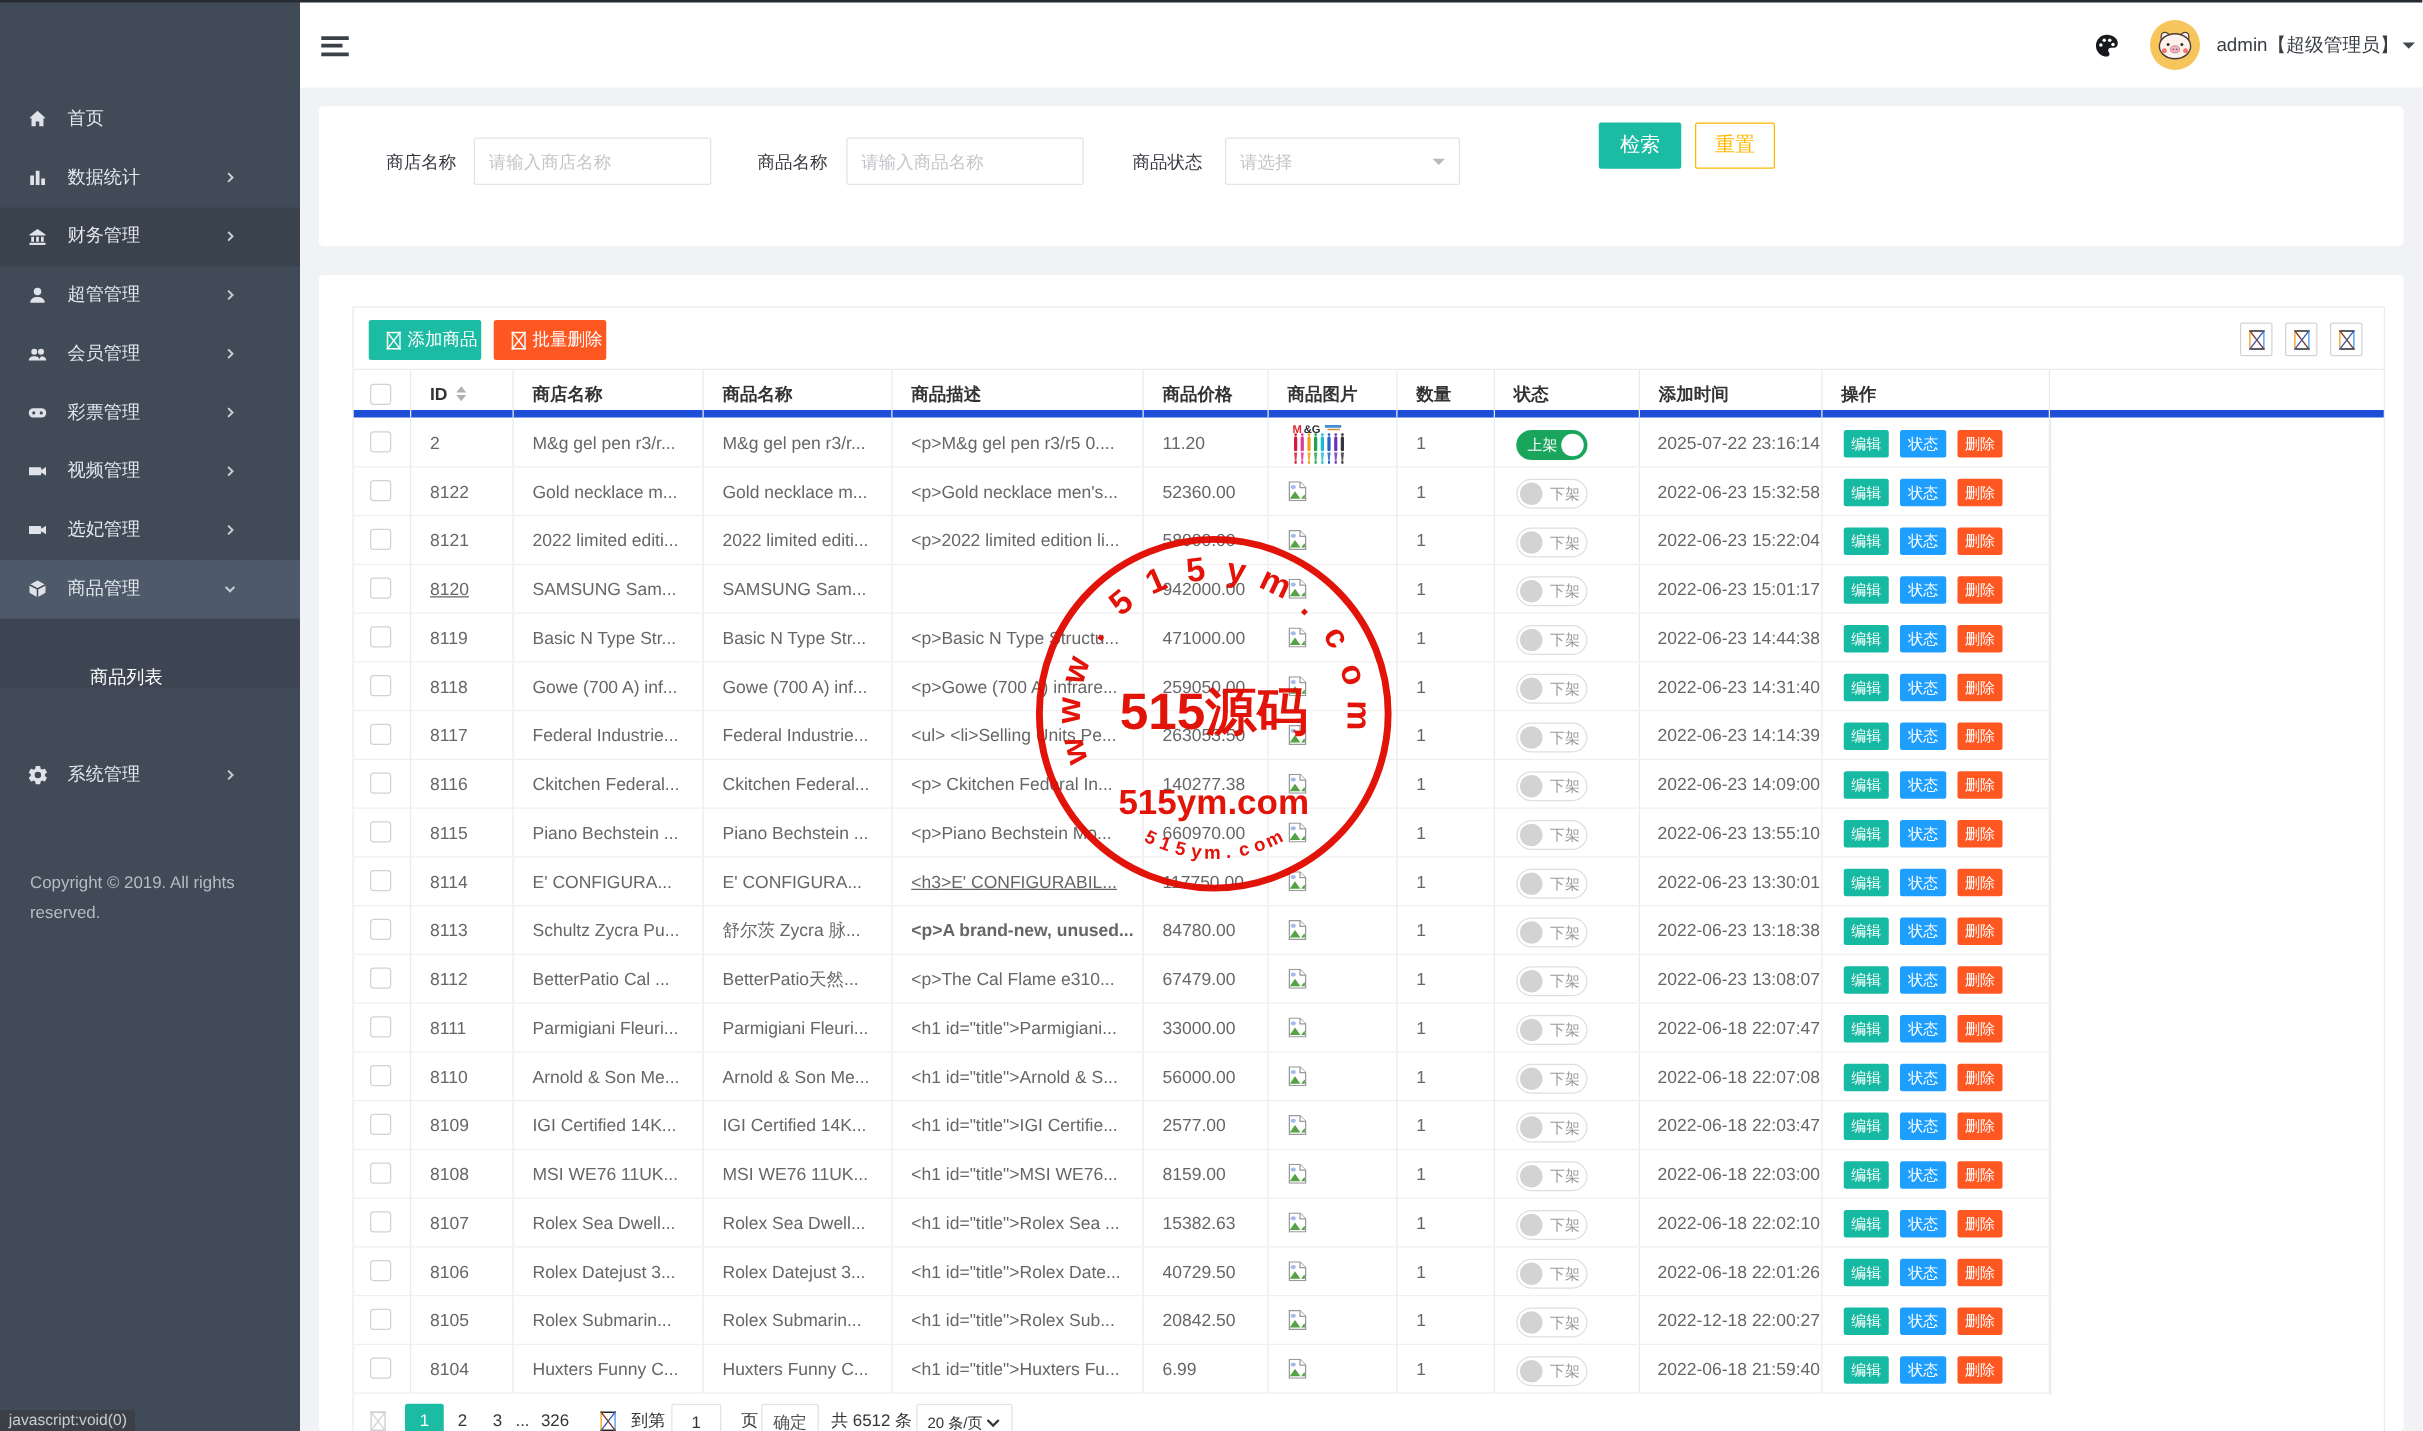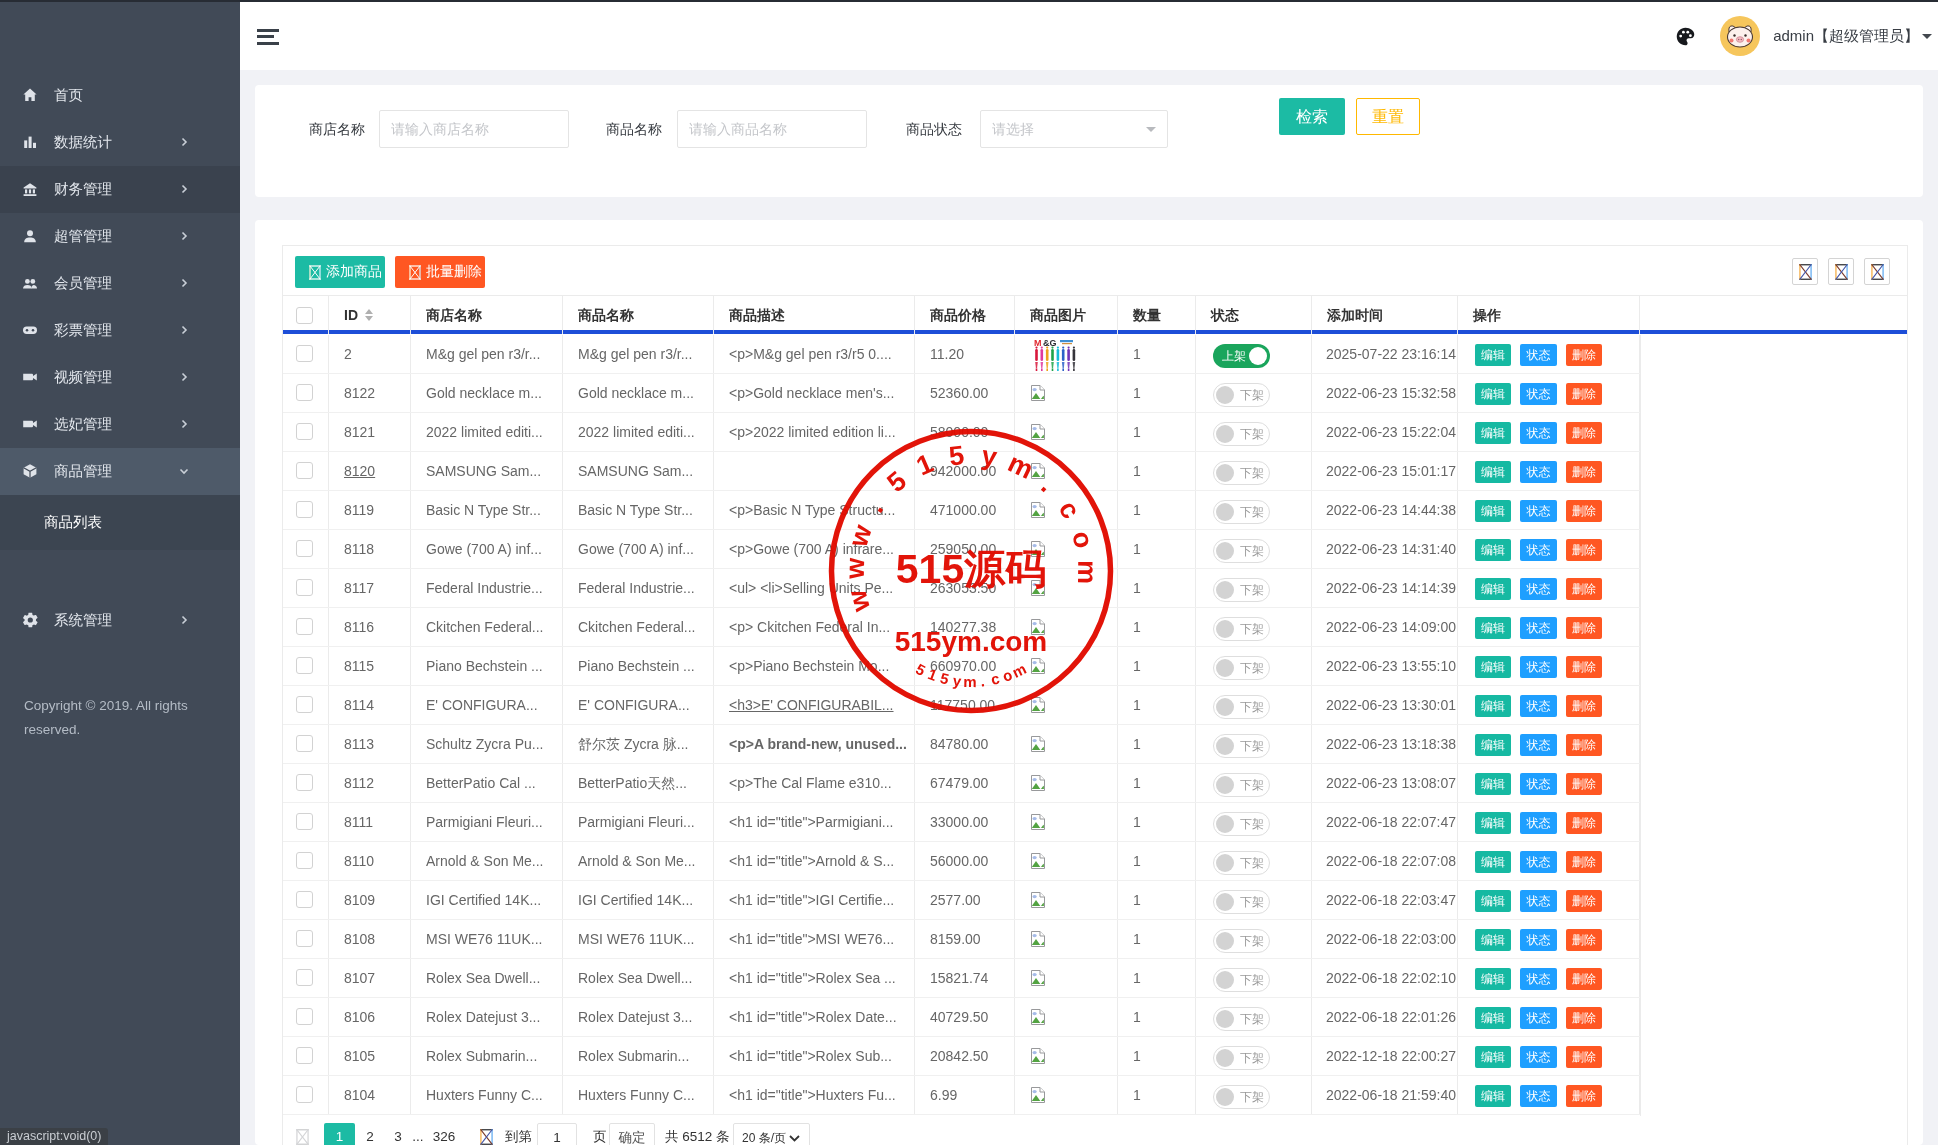--- a/index.html
+++ b/index.html
@@ -8,42 +8,42 @@
 
 .sb{position:absolute;left:0;top:0;width:240px;height:1145px;background:#414a57;z-index:5;}
 .logo{height:72px;line-height:74px;text-align:center;color:#fff;font-size:29px;font-weight:bold;letter-spacing:3px;}
 .mi{position:absolute;left:0;width:240px;height:47px;color:#e4e8ee;font-size:14.5px;}
 .mi .mic{position:absolute;left:22px;top:15px;}
 .mi .tx{position:absolute;left:54px;top:0;line-height:47px;}
 .mi .ar{position:absolute;left:178px;top:17px;width:12px;height:12px;}
 .mi.dk{background:#3a424e;}
 .mi.on{background:#4e5a69;}
 .sub{position:absolute;left:0;top:495px;width:240px;height:55px;background:#3c4551;color:#fff;font-size:14.5px;}
-.sub .tx{position:absolute;left:44px;line-height:55px;}
+.sub .tx{position:absolute;left:72px;line-height:55px;margin-top:20px;}
 .cpy{position:absolute;left:24px;top:694px;color:#b4bcc6;font-size:13.5px;line-height:24px;}
 
 .hd{position:absolute;left:240px;top:2px;width:1698px;height:68px;background:#fff;z-index:6;}
 .burger{position:absolute;left:17px;top:27px;width:22px;}
 .burger div{height:2.6px;background:#3a4149;margin-bottom:3.9px;}
 .burger .b2{width:17px;}
 .hr{position:absolute;right:6px;top:0;height:68px;display:flex;align-items:center;}
 .adm{font-size:15px;color:#383d44;margin-left:13px;}
 .caret{width:0;height:0;border:5px solid transparent;border-top-color:#43484f;margin-left:3px;margin-top:5px;}
 
 .fc{position:absolute;left:255px;top:85px;width:1668px;height:112px;background:#fff;border-radius:4px;z-index:4;}
 .flb{position:absolute;top:110px;height:38px;line-height:38px;font-size:14px;color:#35393f;z-index:7;}
 .fin{position:absolute;top:110px;height:38px;border:1px solid #e4e4e4;border-radius:2px;background:#fff;font-size:14px;color:#c4c6ca;line-height:36px;padding-left:11px;z-index:7;}
 .selc{position:absolute;right:11px;top:16px;width:0;height:0;border:5px solid transparent;border-top-color:#b8babe;}
 .btn-s{position:absolute;top:98px;height:37px;border-radius:2px;font-size:16px;text-align:center;line-height:37px;z-index:7;}
 
 .tc{position:absolute;left:255px;top:220px;width:1668px;height:925px;background:#fff;border-radius:4px;z-index:3;}
 .tv{position:absolute;left:282px;top:245px;width:1626px;height:920px;border:1px solid #ebebeb;background:#fff;z-index:4;}
 .tbtn{position:absolute;top:10px;height:32px;border-radius:2px;color:#fff;font-size:14px;display:flex;align-items:center;justify-content:flex-start;padding-left:13px;gap:4px;}
 .ibtn{position:absolute;top:12px;width:26px;height:27px;border:1px solid #d4d4d4;border-radius:2px;background:#fff;display:flex;align-items:center;justify-content:center;}
-.thead{position:absolute;left:0;top:49px;width:1624px;height:39px;border-top:1px solid #ebebeb;border-bottom:4px solid #1d4ed8;}
+.thead{position:absolute;left:0;top:49px;width:1624px;height:39px;border-top:1px solid #ebebeb;border-bottom:6px solid #1d4ed8;}
 .th{position:absolute;top:0;height:38px;line-height:38px;font-size:14px;font-weight:bold;color:#333;padding-left:15px;border-right:1px solid #ebebeb;white-space:nowrap;overflow:hidden;}
 .rows{position:absolute;left:0;top:89px;width:1358px;}
 .r{display:flex;width:1358px;height:39px;border-bottom:1px solid #f0f0f0;}
 .r > div{height:38px;line-height:38px;font-size:14px;color:#666;padding-left:15px;border-right:1px solid #ebebeb;white-space:nowrap;overflow:hidden;}
 .vline{position:absolute;left:1357px;top:89px;width:1px;height:781px;background:#ebebeb;}
 .cb{width:17px;height:17px;border:1px solid #d2d2d2;border-radius:3px;background:#fff;margin:10px 0 0 13px;}
 .sw{position:relative;width:57px;height:24px;border-radius:12px;margin-top:9px;}
 .sw.on{background:#1aa55c;}
 .sw.off{background:#fff;border:1px solid #dedede;}
 .sw .kn{position:absolute;top:3px;width:18px;height:18px;border-radius:50%;}
@@ -741,21 +741,21 @@
         <div style="width:182px;padding-left:17px;"><span class="ab" style="width:36px;background:#16b9a2;margin-right:9px;">编辑</span><span class="ab" style="width:37px;background:#1e9fff;margin-right:9px;">状态</span><span class="ab" style="width:36px;background:#ff5722;">删除</span></div>
       </div>
 <div class="r">
         <div style="width:46px;padding-left:0;">
           <div class="cb"></div>
         </div>
         <div style="width:82px;">8107</div>
         <div style="width:152px;">Rolex Sea Dwell...</div>
         <div style="width:151px;">Rolex Sea Dwell...</div>
         <div style="width:201px;">&lt;h1 id="title"&gt;Rolex Sea ...</div>
-        <div style="width:100px;">15821.74</div>
+        <div style="width:100px;">15382.63</div>
         <div style="width:103px;line-height:0;padding-top:11px;"><svg width="17" height="16" viewBox="0 0 17 16">
             <path d="M1.5 .5 H10 L14.5 5 V15.5 H1.5 Z" fill="#fff" stroke="#98999b"></path>
             <path d="M10 .5 V5 H14.5" fill="#fff" stroke="#98999b"></path>
             <ellipse cx="4.6" cy="4.6" rx="2.1" ry="1.7" fill="#a6bbe8"></ellipse>
             <path d="M1.8 13.9 L6 8 L10.3 13.9 Z" fill="#53a342"></path>
             <path d="M10.9 13.9 L13.4 10.7 L13.9 11.2 V13.9 Z" fill="#53a342"></path>
           </svg></div>
         <div style="width:78px;">1</div>
         <div style="width:116px;padding-left:17px;line-height:0;">
           <div class="sw off">

